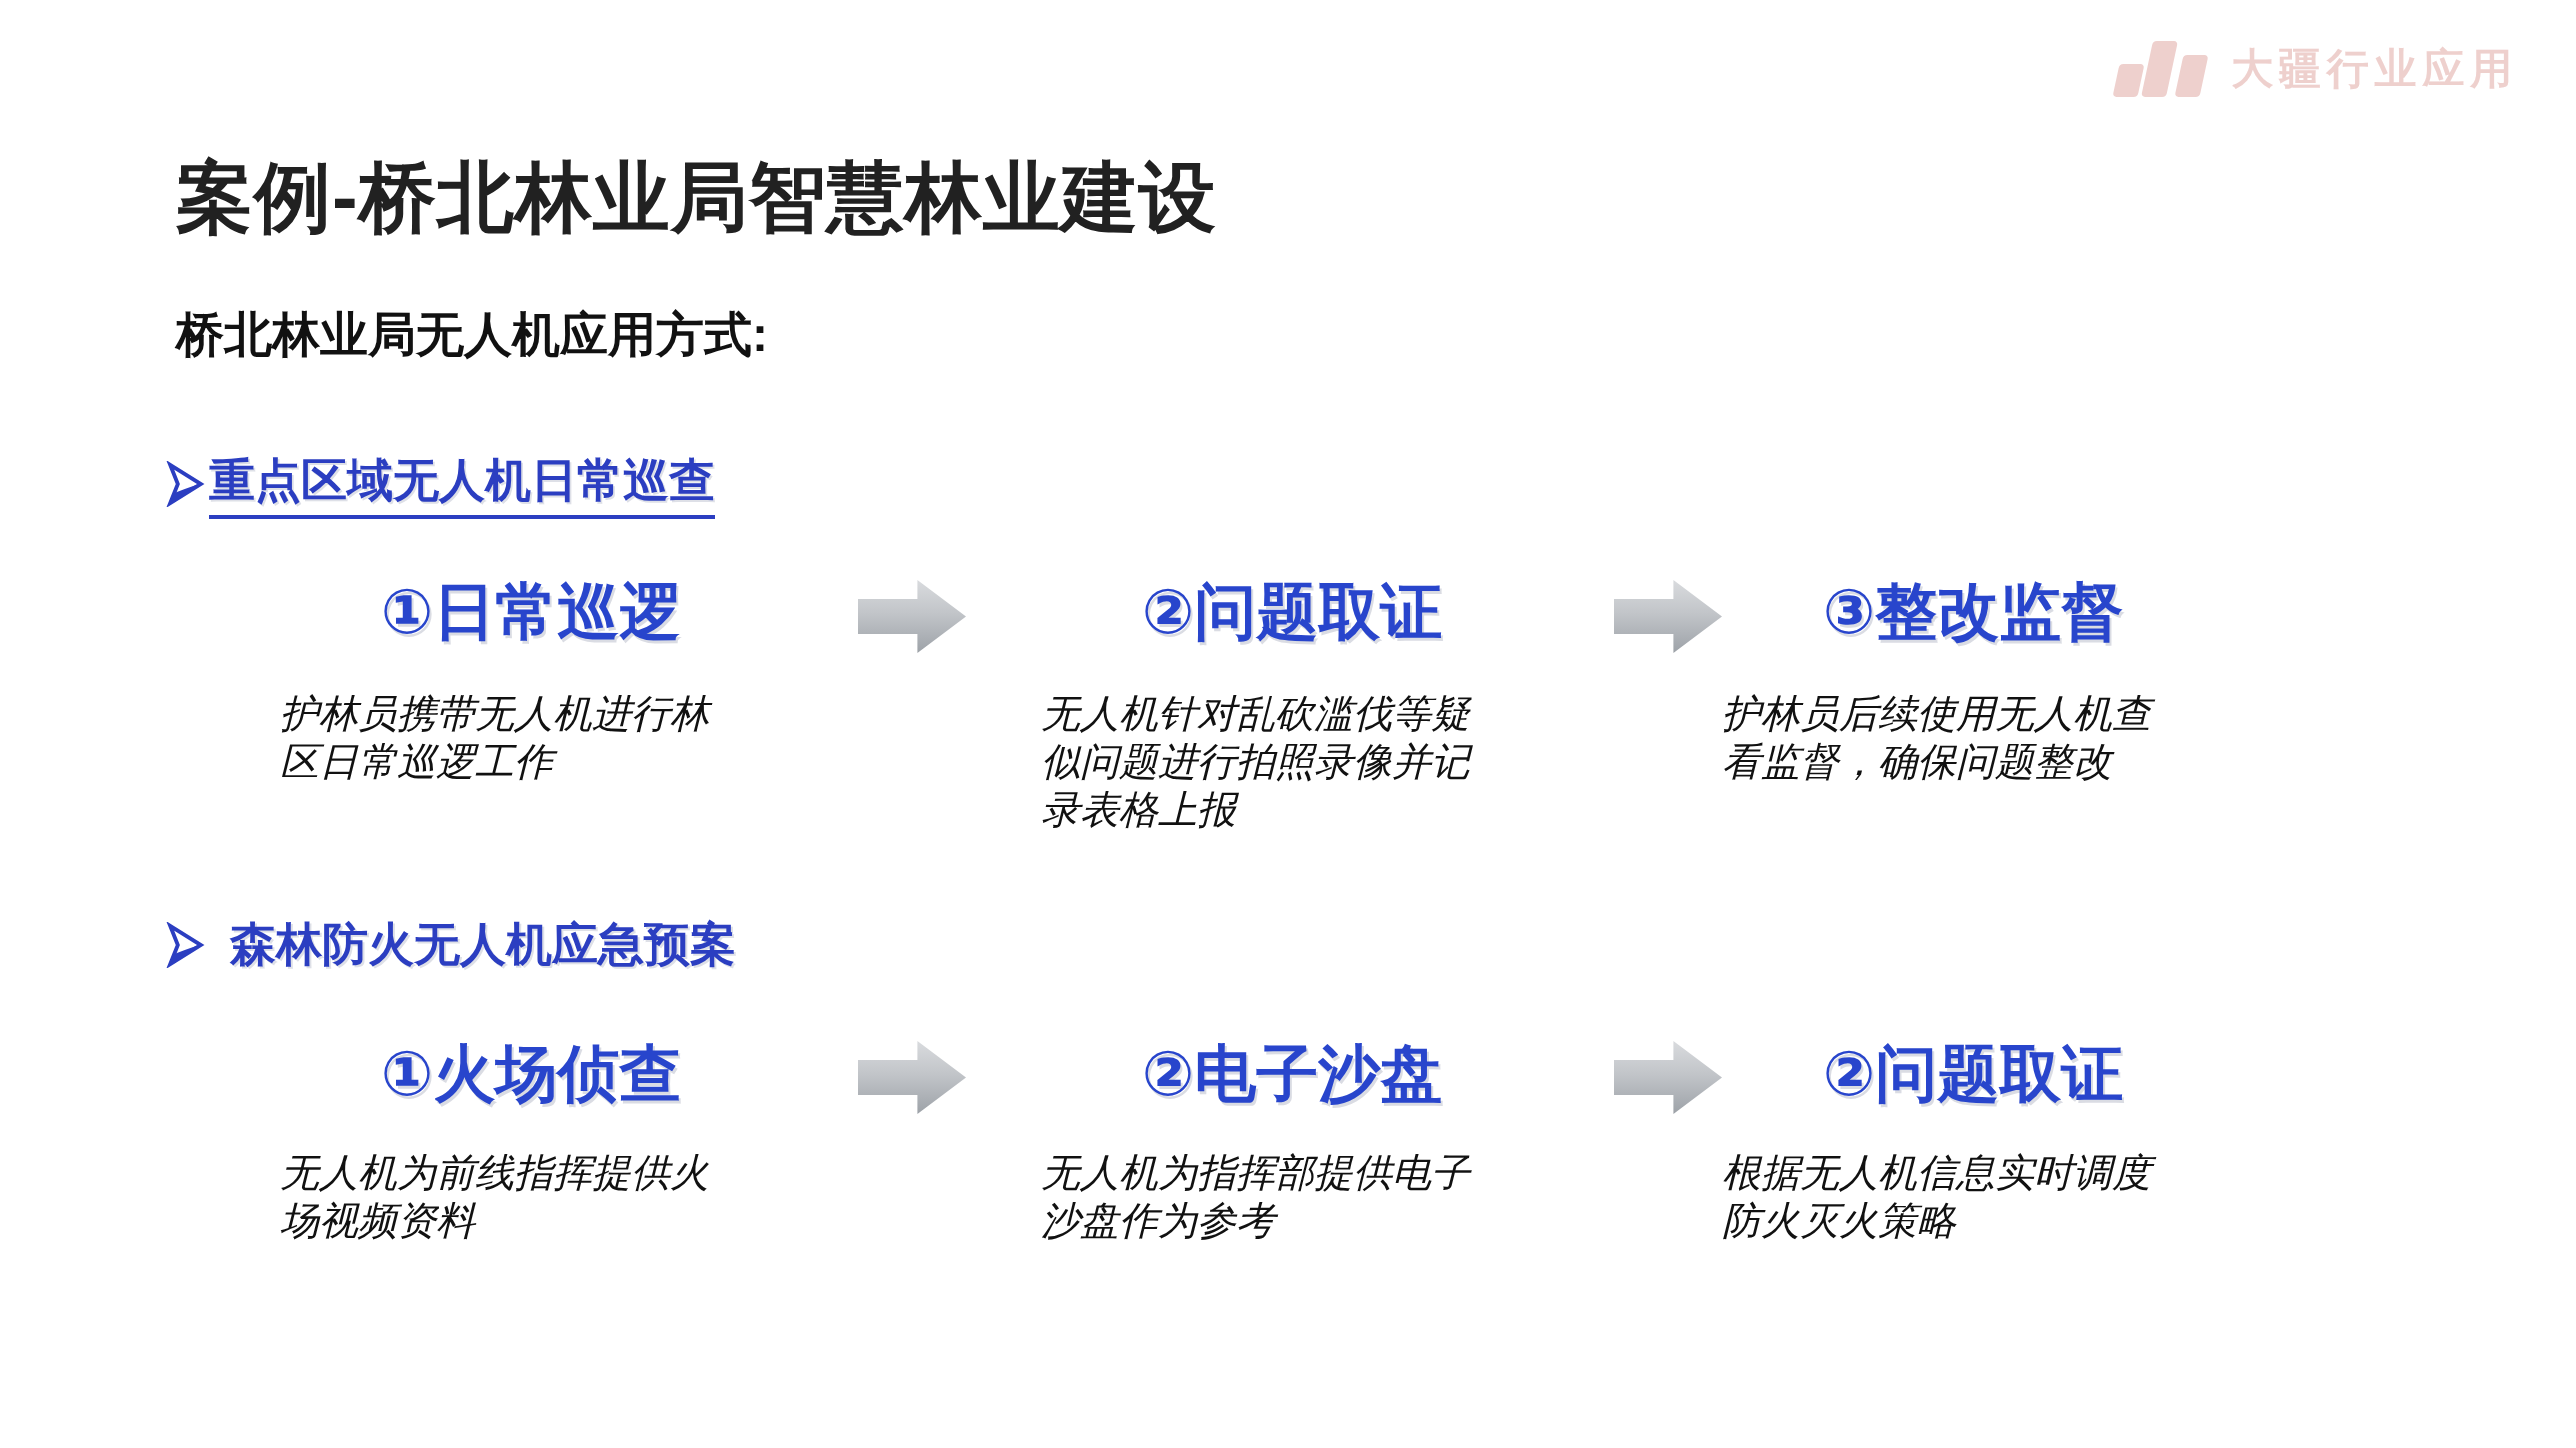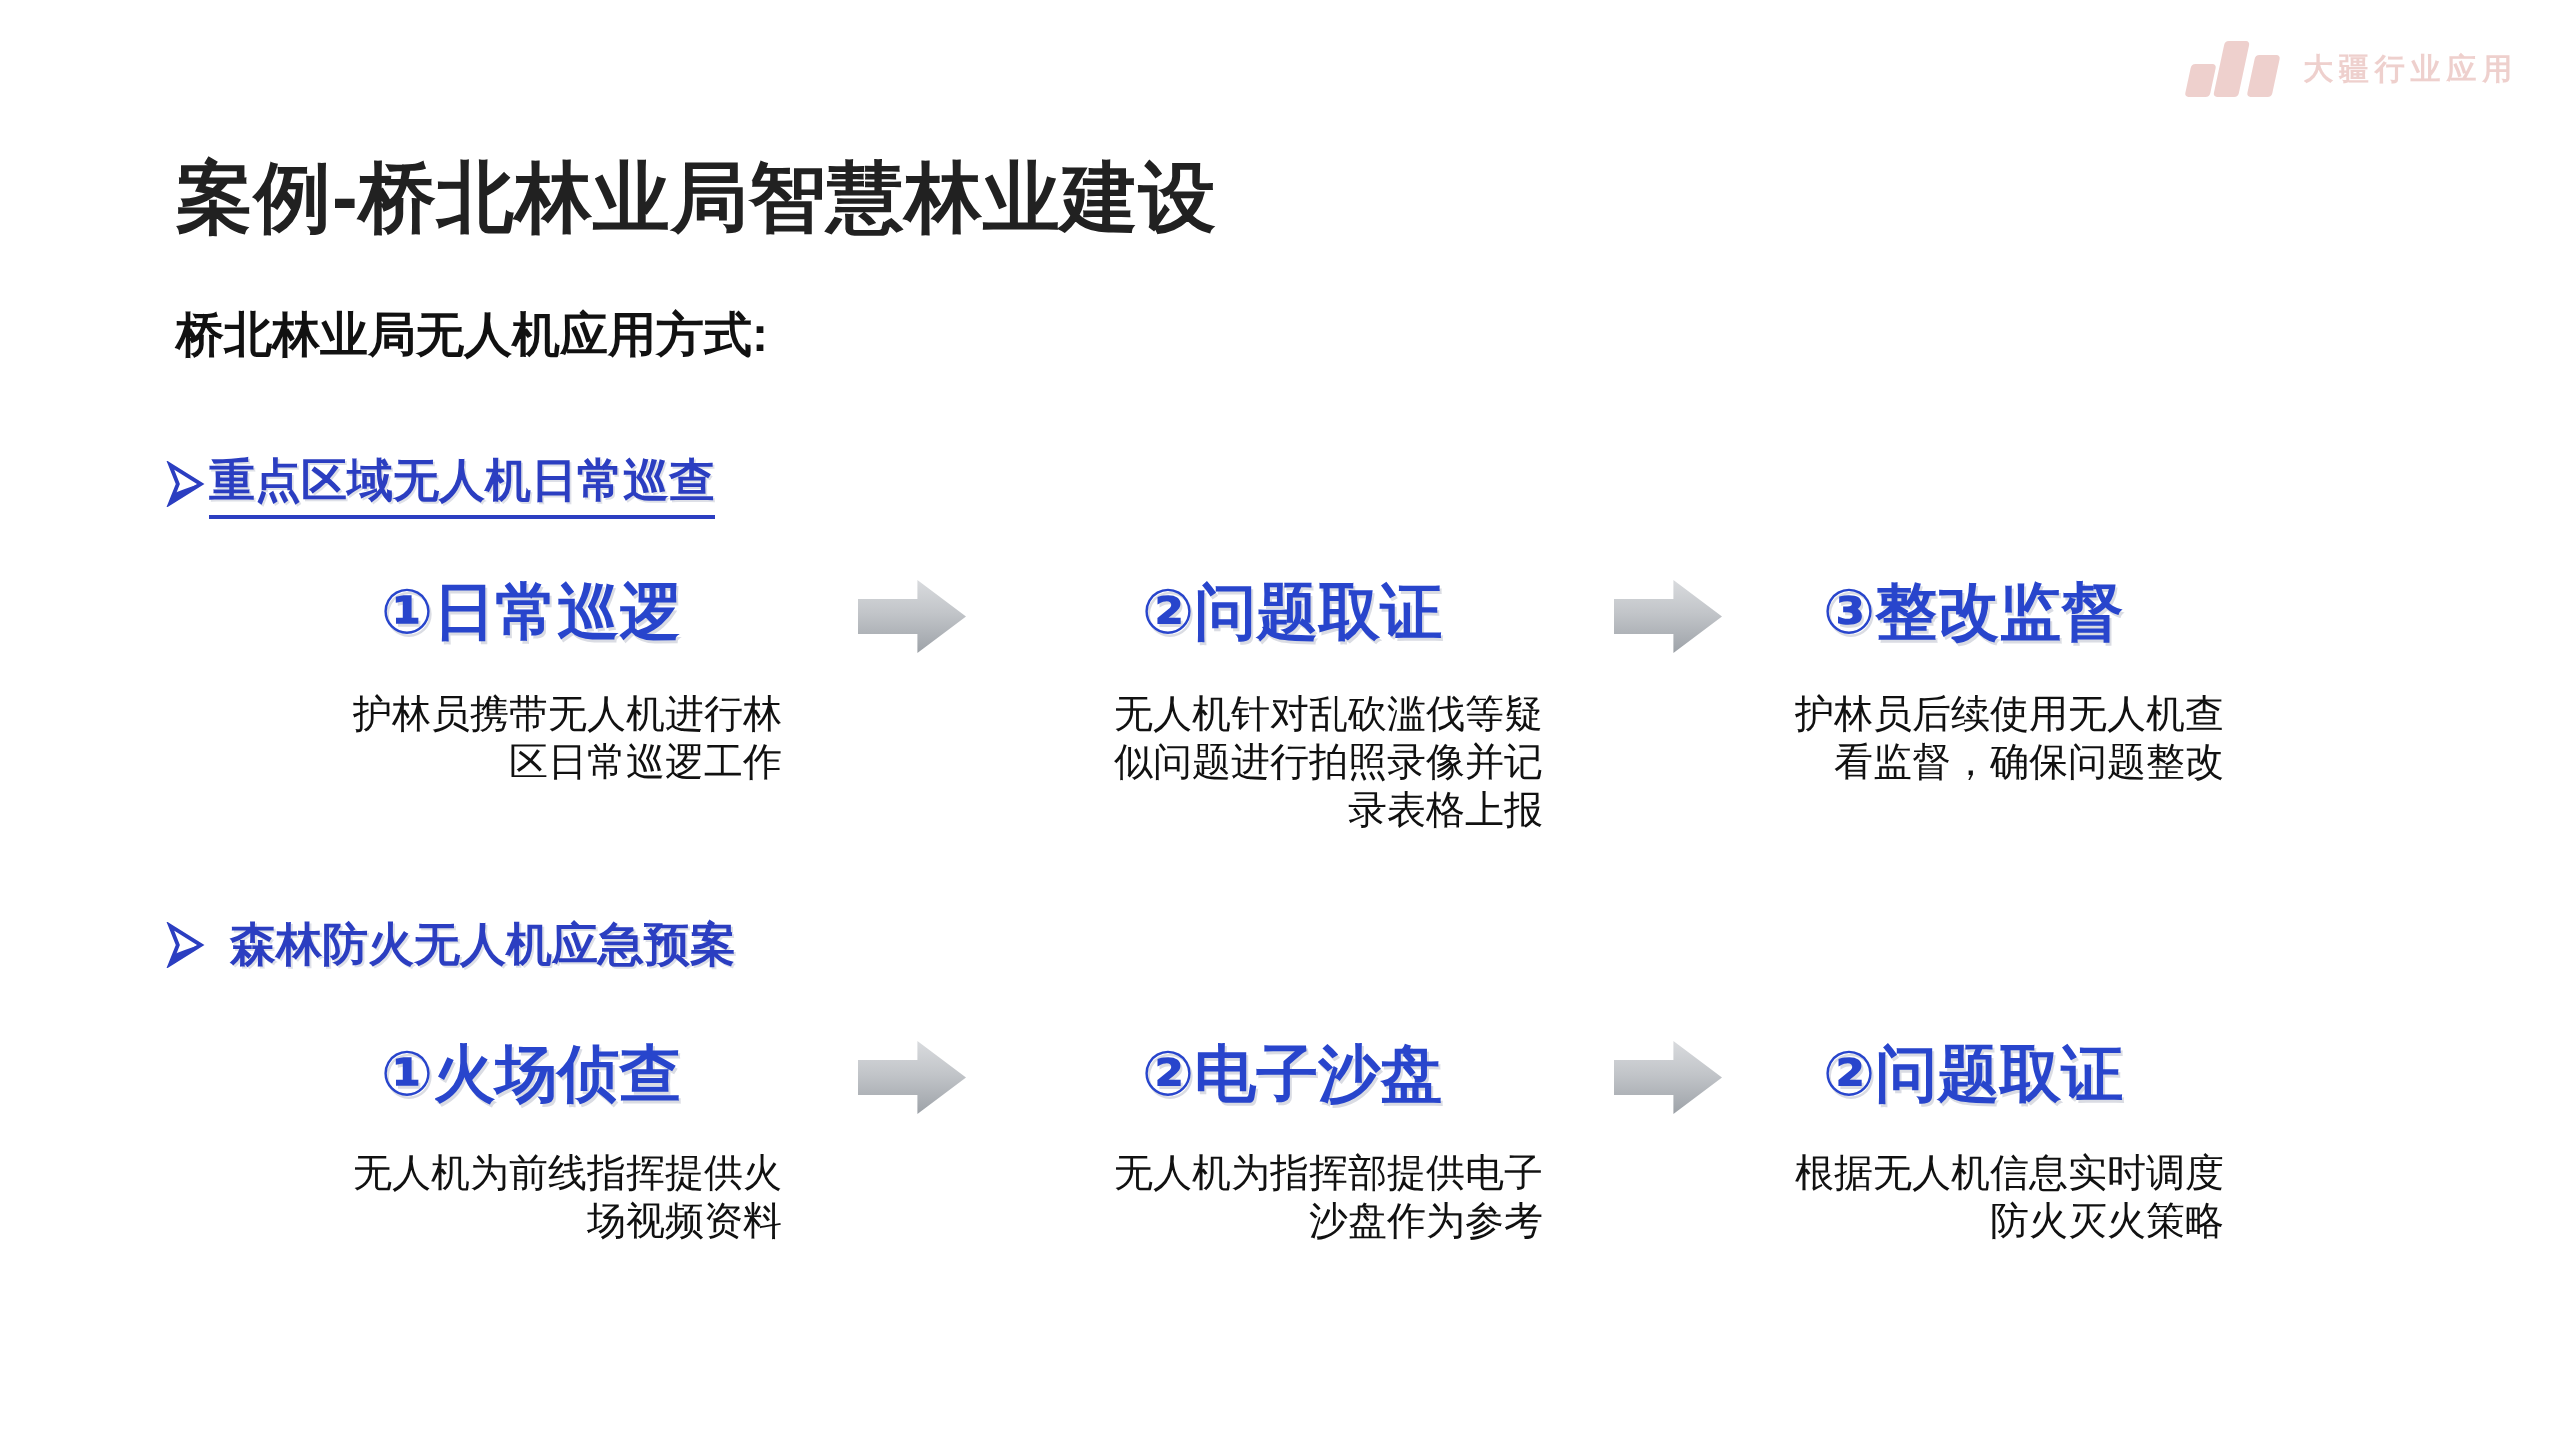--- a/index.html
+++ b/index.html
@@ -27,21 +27,21 @@
   }
   .watermark .mark { display: flex; align-items: flex-end; gap: 6.8px; }
   .watermark .bar {
     width: 25px; background: #eCc8c5; border-radius: 3.9px;
     transform: skewX(-12deg);
   }
   .watermark .bar.b1 { height: 33px; }
   .watermark .bar.b2 { height: 56px; }
   .watermark .bar.b3 { height: 42px; }
   .watermark .brand-text {
-    font-size: 30px; font-weight: 700; letter-spacing: 5.8px; color: #eCc8c5;
+    font-size: 42px; font-weight: 700; letter-spacing: 5.8px; color: #eCc8c5;
   }
 
   .page-title {
     position: absolute;
     left: 176px; top: 147px;
     font-size: 77px;
     font-weight: 800;
     color: #212121;
     letter-spacing: 1px;
   }
@@ -81,25 +81,26 @@
     text-align: center;
     font-size: 62px;
     font-weight: 800;
     color: #2845CC;
     text-shadow: 1.9px 2.9px 0 rgba(150,155,175,0.35);
     white-space: nowrap;
   }
   .step-desc {
     position: absolute;
     width: 502px;
-    text-align: right;
+    text-align: left;
     font-size: 39px;
     line-height: 48px;
     color: #111111;
     white-space: pre-line;
+    font-style: italic;
   }
 
   
   .col1 { left: 280px; }
   .col2 { left: 1041px; }
   .col3 { left: 1722px; }
   .row1-title { top: 570px; }
   .row1-desc  { top: 690px; }
   .row2-title { top: 1032px; }
   .row2-desc  { top: 1149px; }

